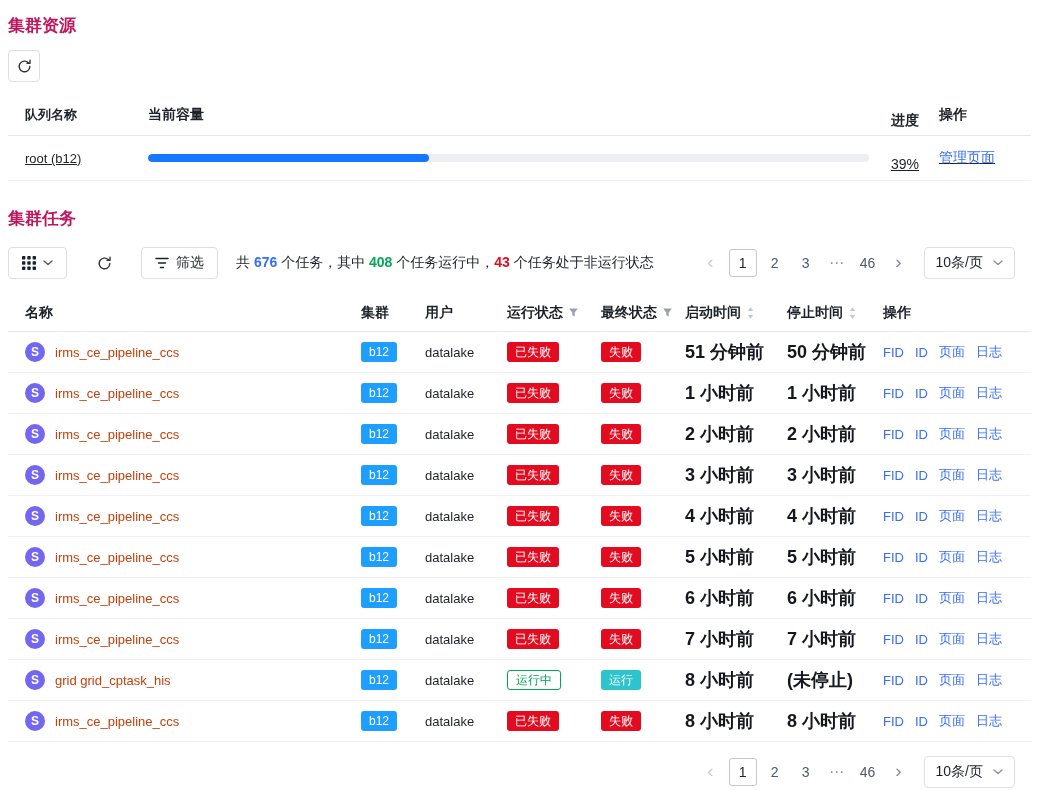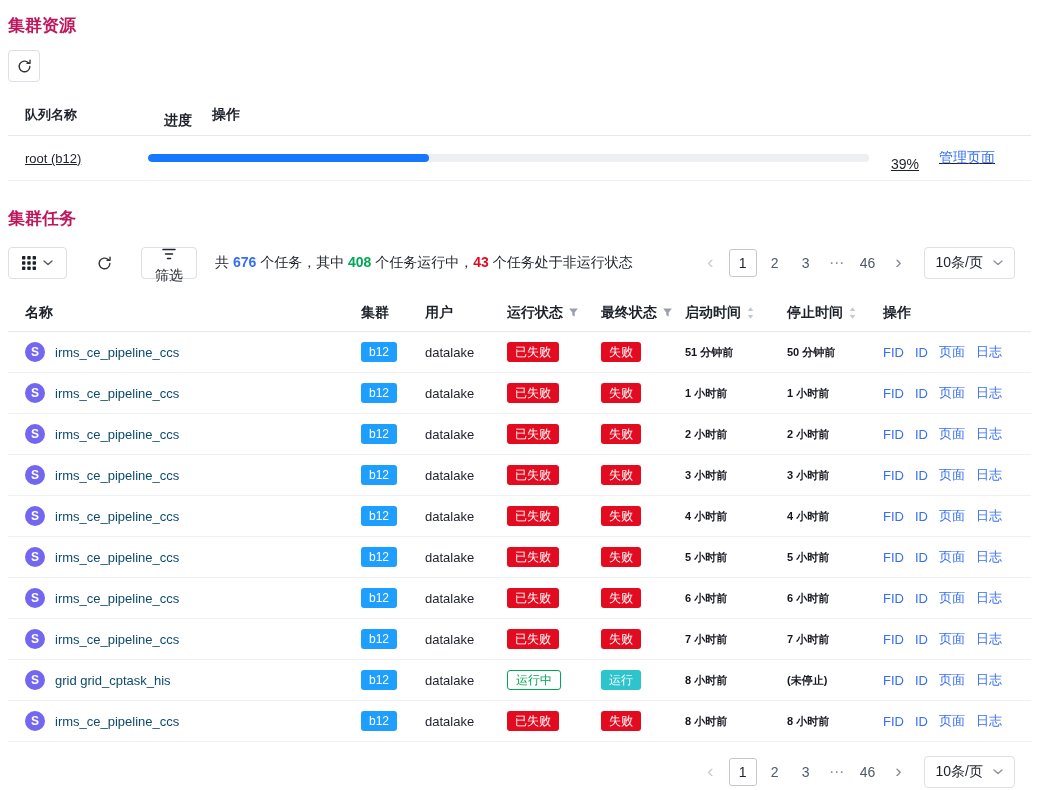--- a/index.html
+++ b/index.html
@@ -41,21 +41,21 @@
   .c1-queue { width: 140px; padding-left: 17px; font-size: 13px; text-align: center; }
   .c1-cap   { flex: 1; padding-right: 6px; }
   .c1-prog  { width: 64px; padding-left: 16px; font-size: 14px; margin-top: 12px; }
   .c1-act   { width: 92px; }
   .progress-track { width: 100%; height: 8px; background: #edeff3; border-radius: 4px; position: relative; overflow: hidden; }
   .progress-fill  { position: absolute; left: 0; top: 0; bottom: 0; width: 0; background: var(--progress-fill, #1677ff); border-radius: 4px; }
 
   
   .toolbar { margin-top: 17px; display: flex; align-items: center; }
   .toolbar .icon-btn { margin-left: 21px; }
-  .toolbar .btn.filter { margin-left: 21px; flex-direction: column; }
+  .toolbar .btn.filter { margin-left: 21px; }
   .summary { margin-left: 18px; font-size: 14px; color: #1d2129; }
   .summary b { font-weight: 700; }
   .num-blue  { color: var(--link, #366ef4); }
   .num-green { color: var(--green, #00a854); }
   .num-red   { color: var(--red, #e30b20); }
 
   
   .pager-wrap { margin-left: auto; display: flex; align-items: center; padding-right: 16px; }
   .pager { display: flex; align-items: center; gap: 5px; }
   .pg-item {
@@ -80,22 +80,22 @@
   .t2 .thead { height: 38px; }
   .t2 .trow  { height: 41px; }
   .c-name    { flex: 1; min-width: 0; padding-left: 17px; gap: 10px; }
   .c-cluster { width: 64px; }
   .c-user    { width: 82px; font-size: 13px; }
   .c-run     { width: 94px; }
   .c-final   { width: 84px; }
   .c-start   { width: 102px; }
   .c-stop    { width: 96px; }
   .c-actions { width: 148px; gap: 11px; }
-  .task-name { font-size: 13px; color: #0c4a6e; white-space: nowrap; overflow: hidden; text-overflow: ellipsis; }
-  .time { font-size: 11px; font-weight: 700; color: #15171e; }
+  .task-name { font-size: 13px; color: #c2410c; white-space: nowrap; overflow: hidden; text-overflow: ellipsis; }
+  .time { font-size: 18px; font-weight: 700; color: #15171e; }
 
   .avatar {
     width: 20px; height: 20px; border-radius: 50%; flex: 0 0 20px;
     background: var(--avatar-purple, #7367f0); color: #fff;
     font-size: 12px; font-weight: 600;
     display: inline-flex; align-items: center; justify-content: center;
   }
   .tag {
     display: inline-block; font-size: 12px; line-height: 20px; padding: 0 8px;
     border-radius: 3px; color: #fff; white-space: nowrap;
@@ -119,20 +119,21 @@
       <svg width="15" height="15" viewBox="0 0 16 16" fill="none">
         <path d="M13.7 8a5.7 5.7 0 1 1-1.6-4" stroke="currentColor" stroke-width="1.5" stroke-linecap="round"></path>
         <path d="M13.9 1.4v3.2h-3.2" stroke="currentColor" stroke-width="1.5" stroke-linecap="round" stroke-linejoin="round"></path>
       </svg>
     </span>
   </button>
 
   <div class="t1">
     <div class="thead">
       <div class="cell c1-queue hdr">队列名称</div>
+      <div class="cell c1-cap hdr">当前容量</div>
       <div class="cell c1-prog hdr">进度</div>
       <div class="cell c1-act hdr">操作</div>
     </div>
     <div class="trow">
       <div class="cell c1-queue">root (b12)</div>
       <div class="cell c1-cap">
         <div class="progress-track">
           <div class="progress-fill" style="width: 39%;"></div>
         </div>
       </div>

